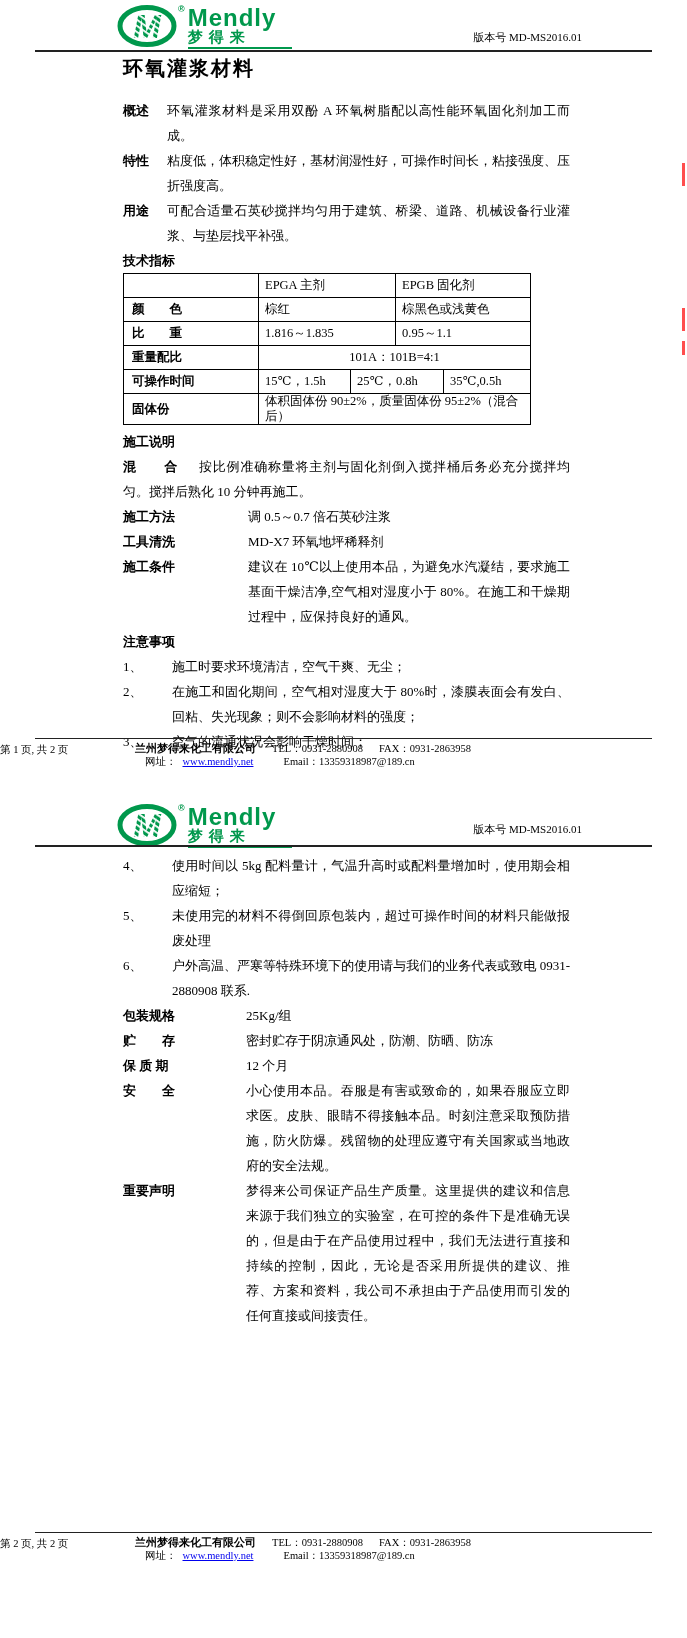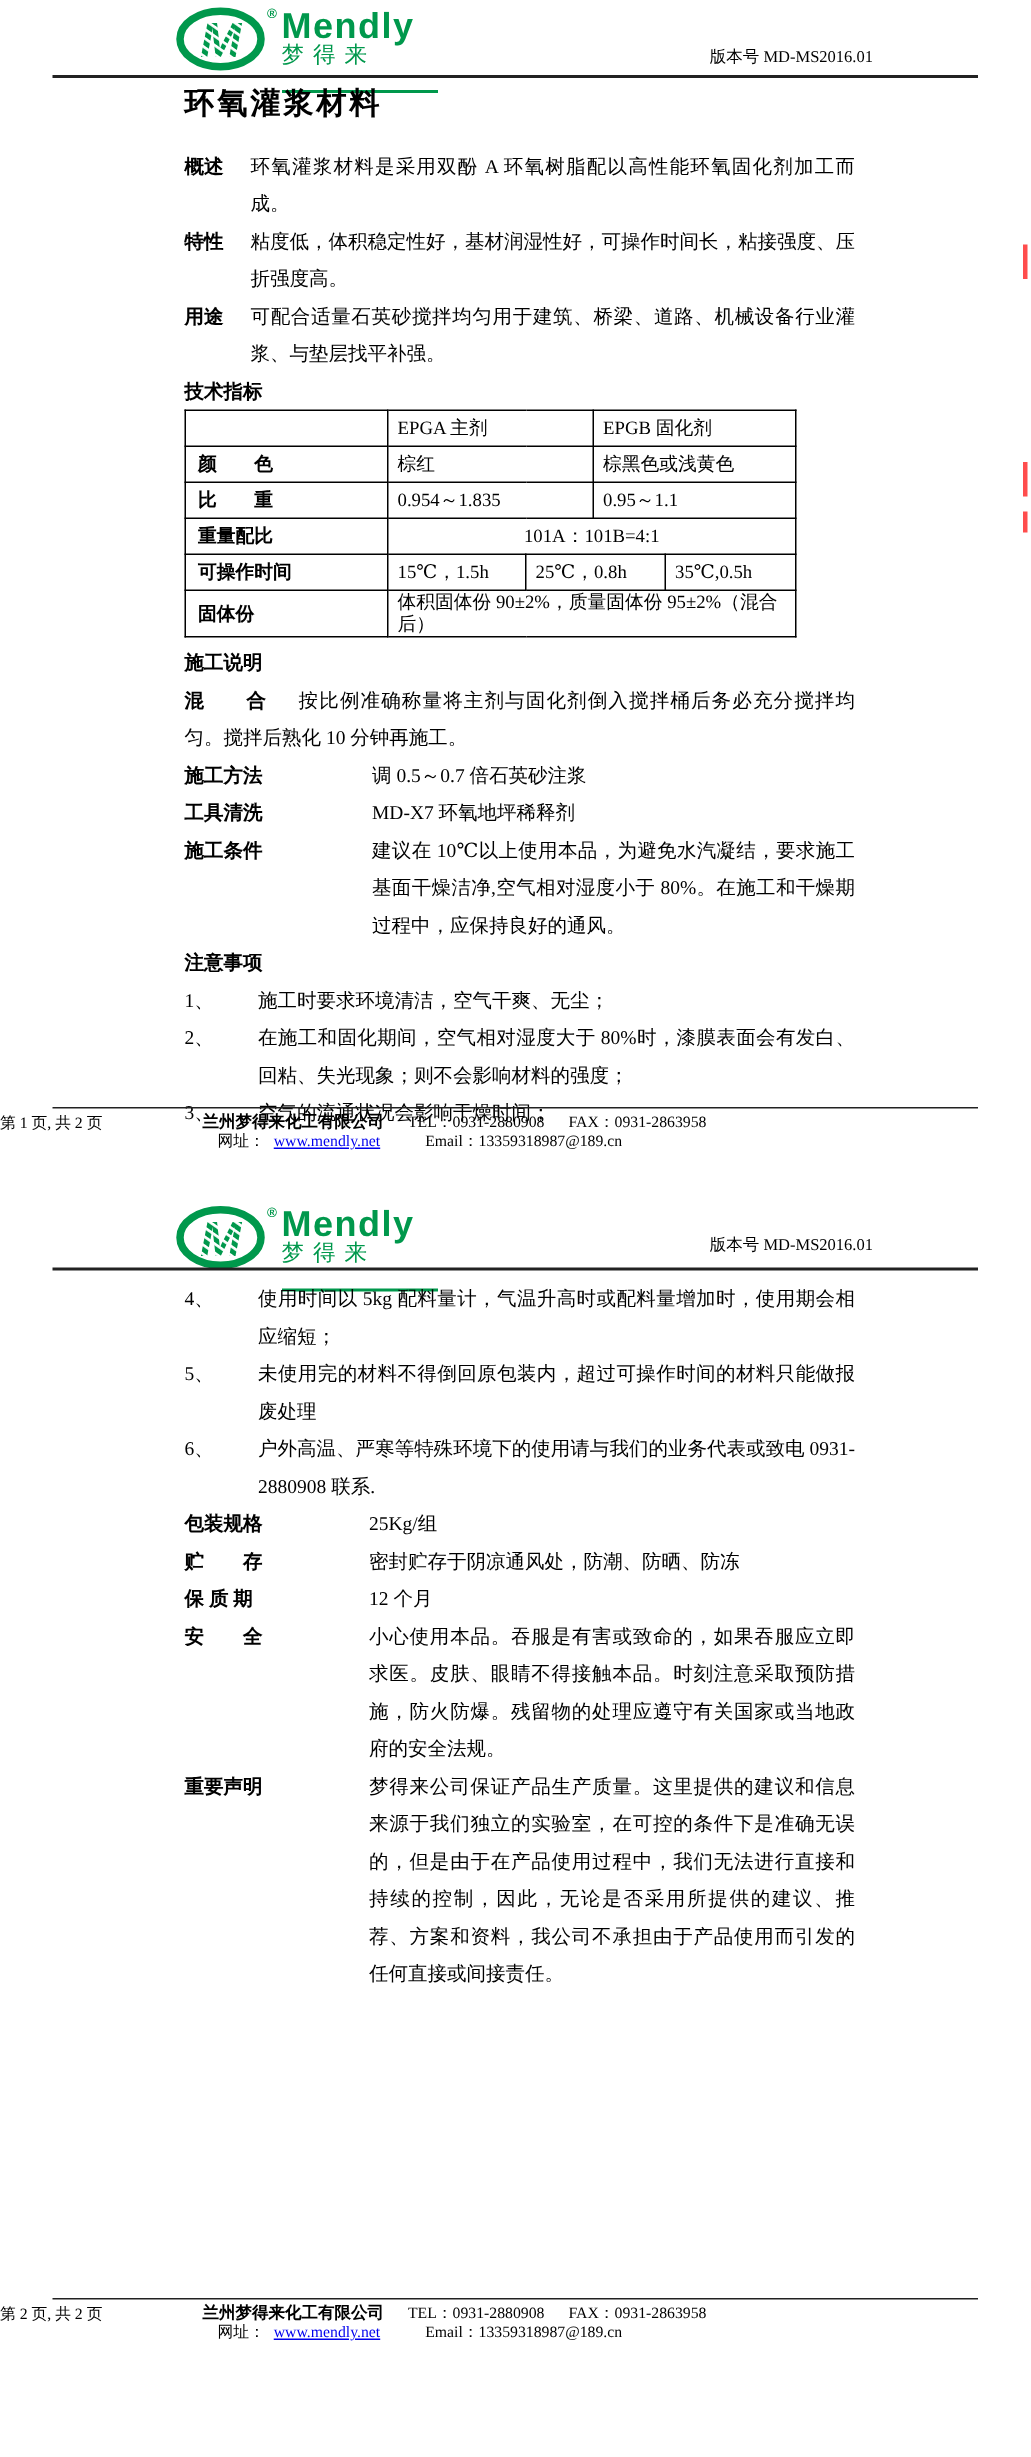--- a/index.html
+++ b/index.html
@@ -18,21 +18,21 @@
   .page-1{top:0;height:765px;}
   .page-2{top:765px;height:873px;}
 
   
   .page-header{position:absolute;left:0;top:0;width:687px;}
   .logo{position:absolute;left:116px;top:4px;display:flex;align-items:flex-start;}
   .logo svg{display:block;}
   .reg{color:var(--brand-green);font-size:9px;font-weight:bold;margin:0 1px 0 -6px;font-family:"Liberation Sans",sans-serif;}
   .wordmark{margin-left:2px;margin-top:3px;}
   .brand-en{color:var(--brand-green);font-family:"Liberation Sans",sans-serif;font-weight:bold;font-size:24px;line-height:22px;letter-spacing:1px;}
-  .brand-cn{color:var(--brand-green);font-weight:normal;font-size:15px;line-height:17px;letter-spacing:6px;border-bottom:2px solid var(--brand-green);padding-bottom:14px;width:104px;}
+  .brand-cn{color:var(--brand-green);font-weight:bold;font-size:15px;line-height:17px;letter-spacing:6px;border-bottom:2px solid var(--brand-green);padding-bottom:1px;width:104px;}
   .version{position:absolute;right:105px;font-size:11px;}
   .hrule{position:absolute;left:35px;right:35px;height:0;border-top:2px solid #222;}
   .frule{position:absolute;left:35px;right:35px;height:0;border-top:1px solid #222;}
 
   
   .p1-version{top:30px;}
   .p1-rule{top:50px;}
   .doc-title{position:absolute;left:123px;top:55px;font-family:"Liberation Sans",sans-serif;font-weight:bold;font-size:20px;letter-spacing:2px;}
   .p1-body{position:absolute;left:123px;top:98px;width:447px;line-height:25px;}
   .p2-body{position:absolute;left:123px;top:88px;width:447px;line-height:25px;}
@@ -146,21 +146,21 @@
         <td colspan="2">EPGA 主剂</td>
         <td colspan="2">EPGB 固化剂</td>
       </tr>
       <tr>
         <td class="lbl">颜　　色</td>
         <td colspan="2">棕红</td>
         <td colspan="2">棕黑色或浅黄色</td>
       </tr>
       <tr>
         <td class="lbl">比　　重</td>
-        <td colspan="2">0.954～1.835</td>
+        <td colspan="2">1.816～1.835</td>
         <td colspan="2">0.95～1.1</td>
       </tr>
       <tr>
         <td class="lbl">重量配比</td>
         <td colspan="4" class="ctr">101A：101B=4:1</td>
       </tr>
       <tr>
         <td class="lbl">可操作时间</td>
         <td>15℃，1.5h</td>
         <td colspan="2">25℃，0.8h</td>

